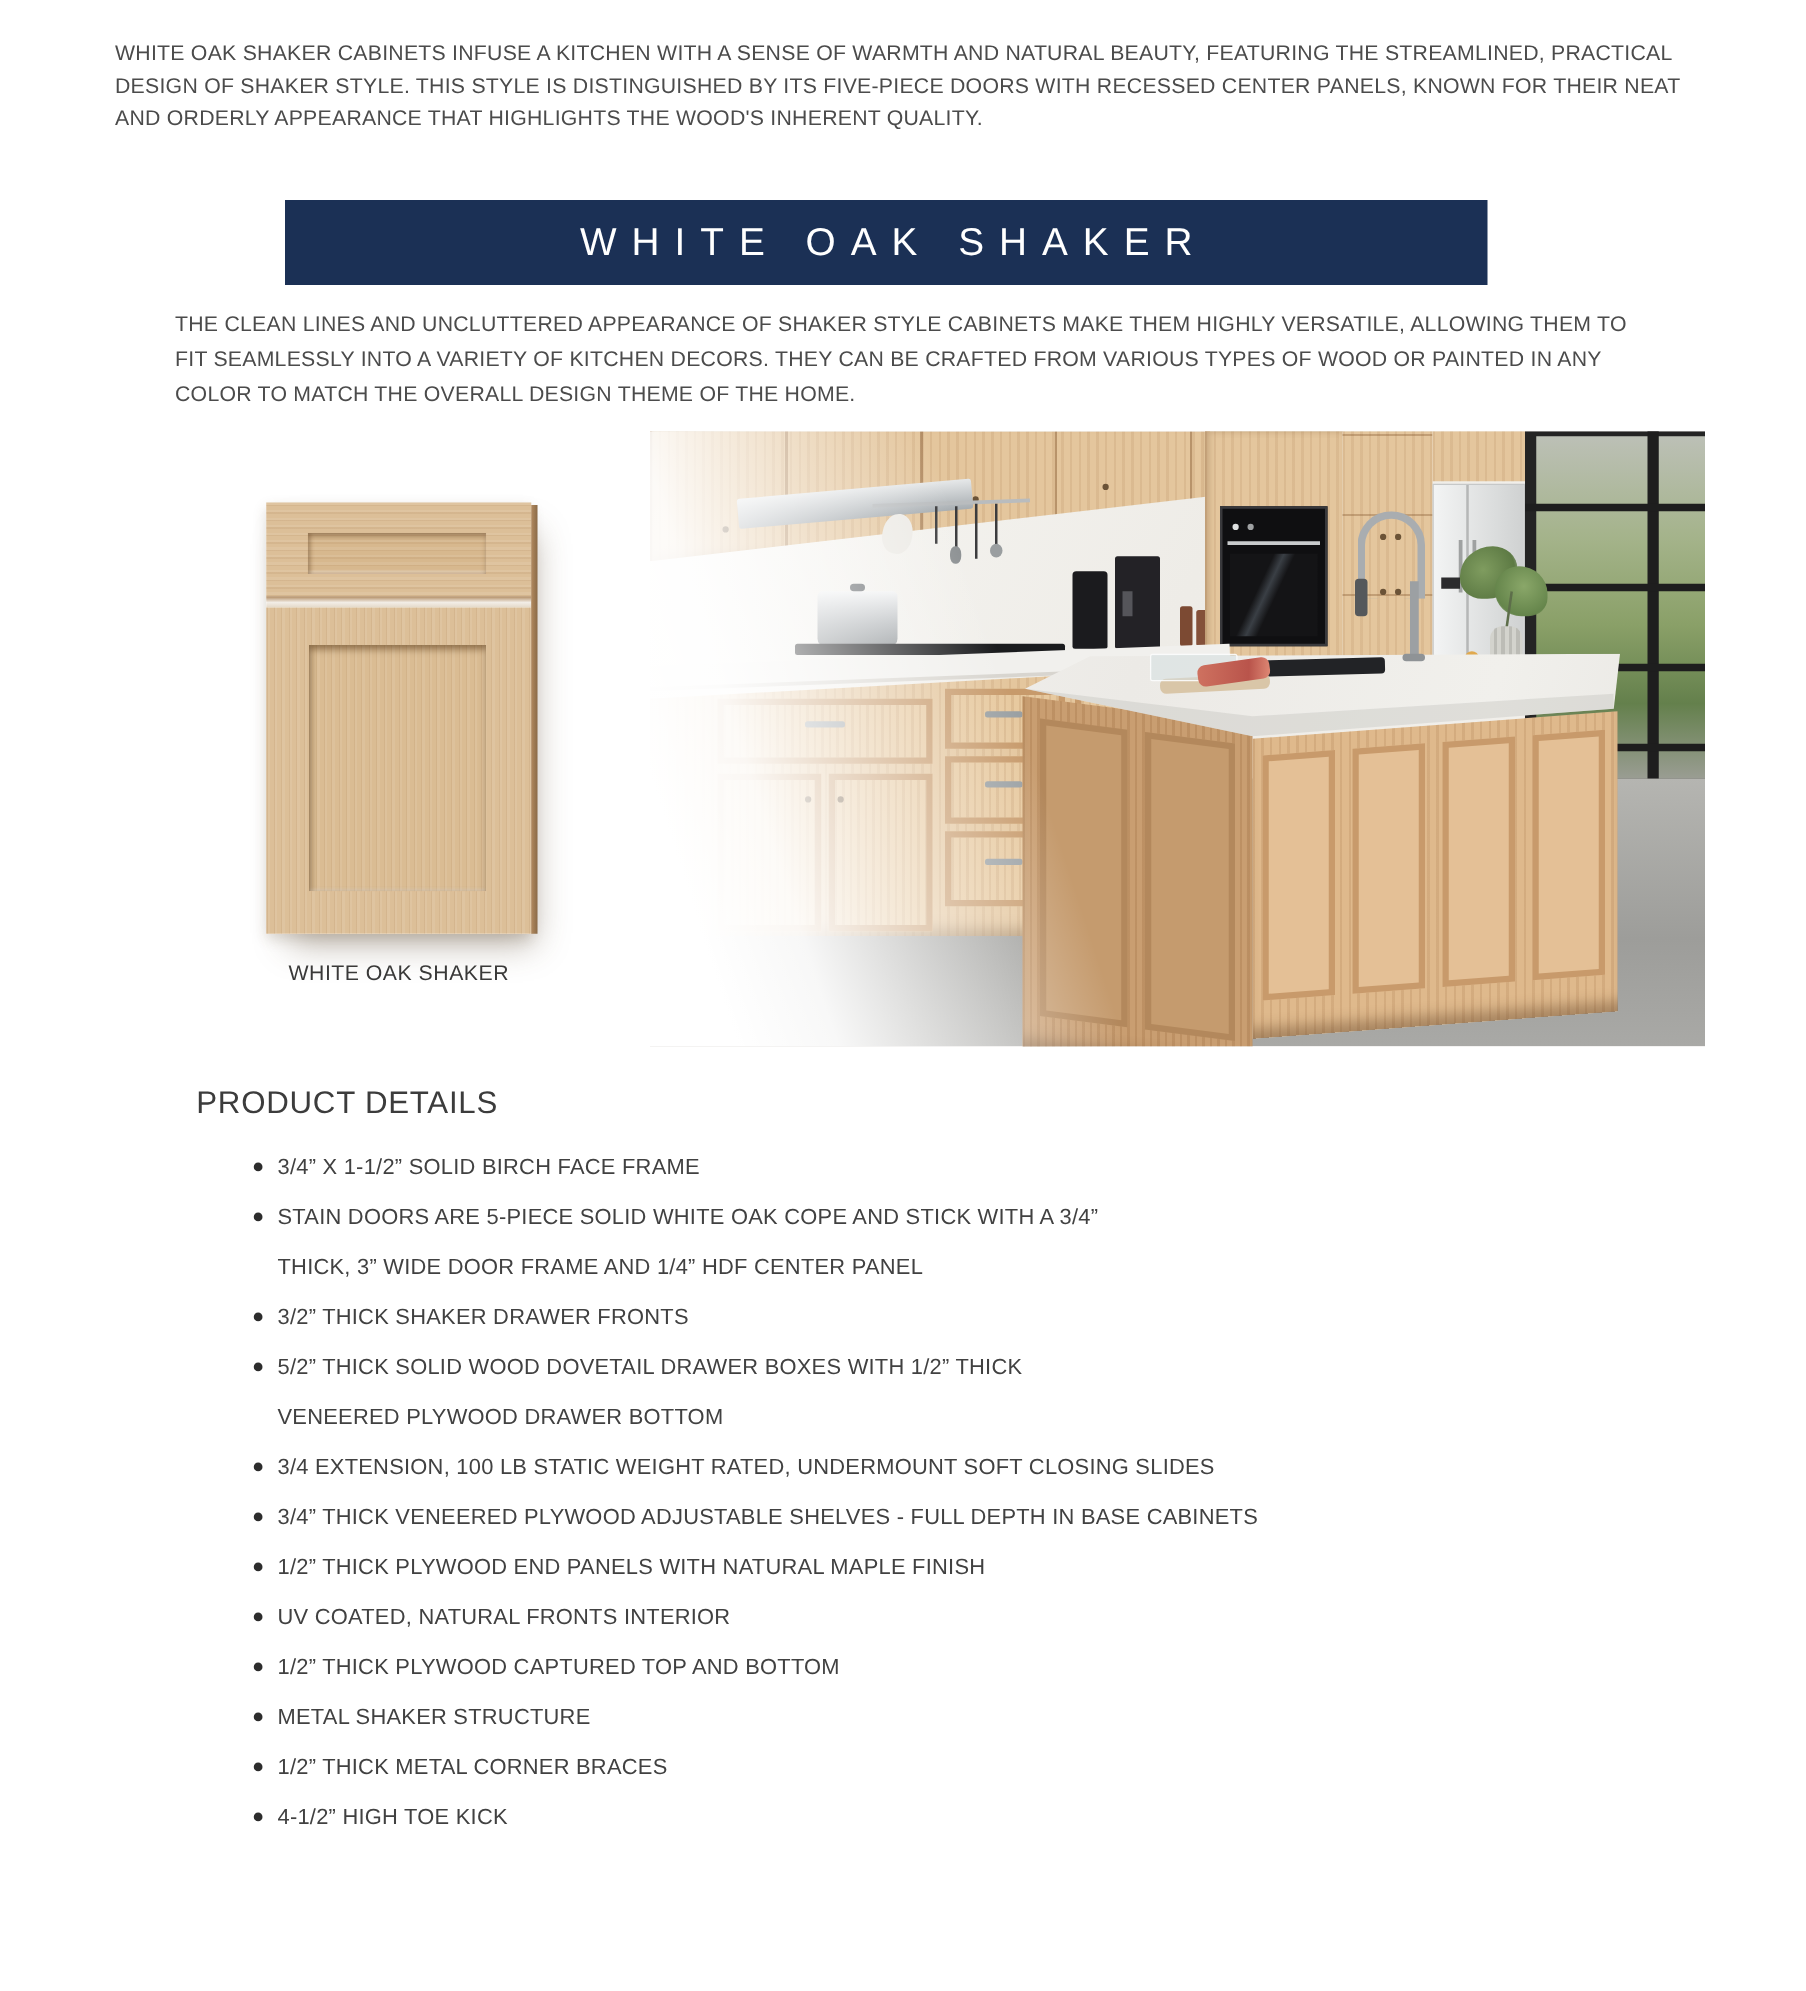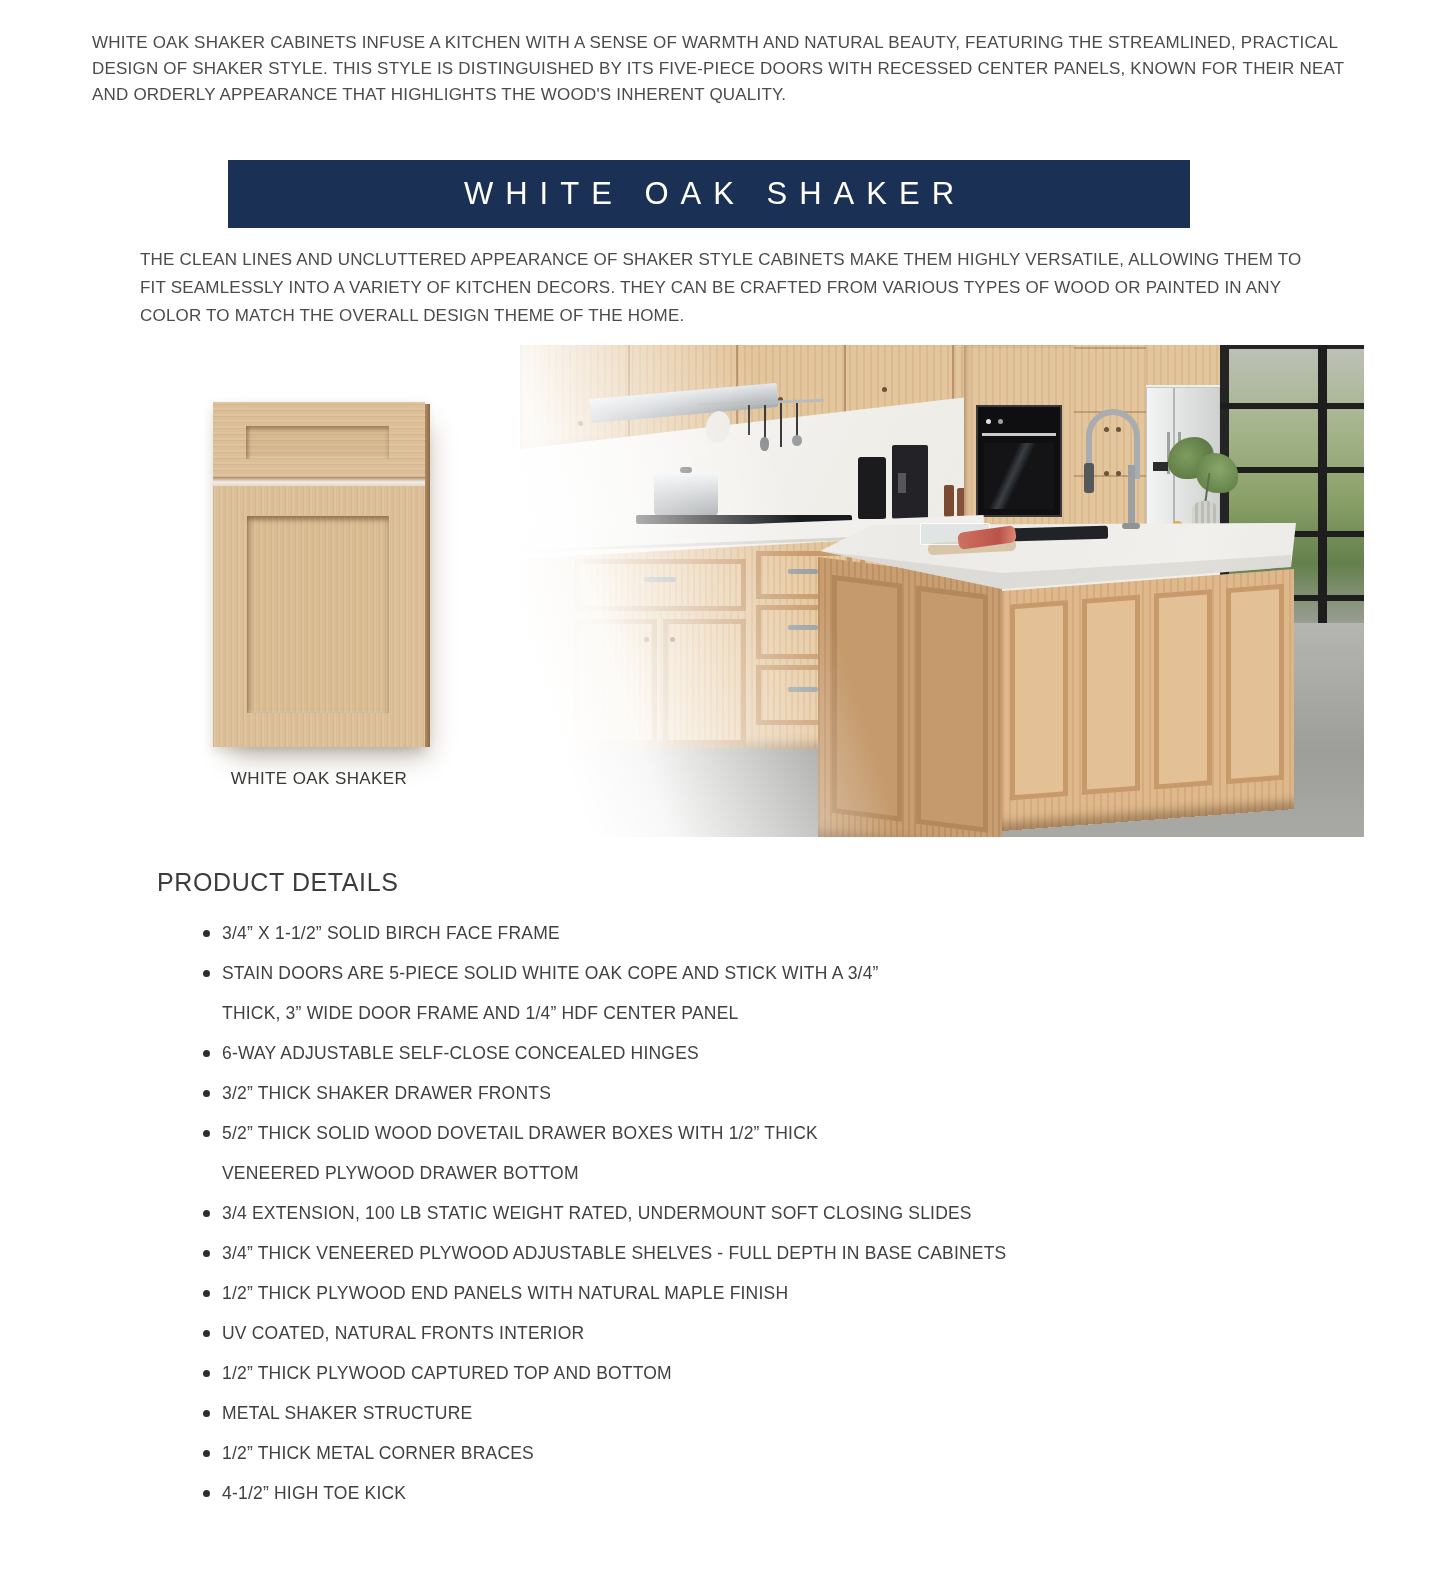--- a/index.html
+++ b/index.html
@@ -268,21 +268,20 @@
 
   <div class="fade"></div>
 </div>
 
 <div class="details">
   <h2 class="details-heading">PRODUCT DETAILS</h2>
   <ul>
     <li><span class="dot"></span><span>3/4” X 1-1/2” SOLID BIRCH FACE FRAME</span></li>
     <li><span class="dot"></span><span>STAIN DOORS ARE 5-PIECE SOLID WHITE OAK COPE AND STICK WITH A 3/4”
 THICK, 3” WIDE DOOR FRAME AND 1/4” HDF CENTER PANEL</span></li>
-    <li><span class="dot"></span><span>6-WAY ADJUSTABLE SELF-CLOSE CONCEALED HINGES</span></li>
     <li><span class="dot"></span><span>3/2” THICK SHAKER DRAWER FRONTS</span></li>
     <li><span class="dot"></span><span>5/2” THICK SOLID WOOD DOVETAIL DRAWER BOXES WITH 1/2” THICK
 VENEERED PLYWOOD DRAWER BOTTOM</span></li>
     <li><span class="dot"></span><span>3/4 EXTENSION, 100 LB STATIC WEIGHT RATED, UNDERMOUNT SOFT CLOSING SLIDES</span></li>
     <li><span class="dot"></span><span>3/4” THICK VENEERED PLYWOOD ADJUSTABLE SHELVES - FULL DEPTH IN BASE CABINETS</span></li>
     <li><span class="dot"></span><span>1/2” THICK PLYWOOD END PANELS WITH NATURAL MAPLE FINISH</span></li>
     <li><span class="dot"></span><span>UV COATED, NATURAL FRONTS INTERIOR</span></li>
     <li><span class="dot"></span><span>1/2” THICK PLYWOOD CAPTURED TOP AND BOTTOM</span></li>
     <li><span class="dot"></span><span>METAL SHAKER STRUCTURE</span></li>
     <li><span class="dot"></span><span>1/2” THICK METAL CORNER BRACES</span></li>

